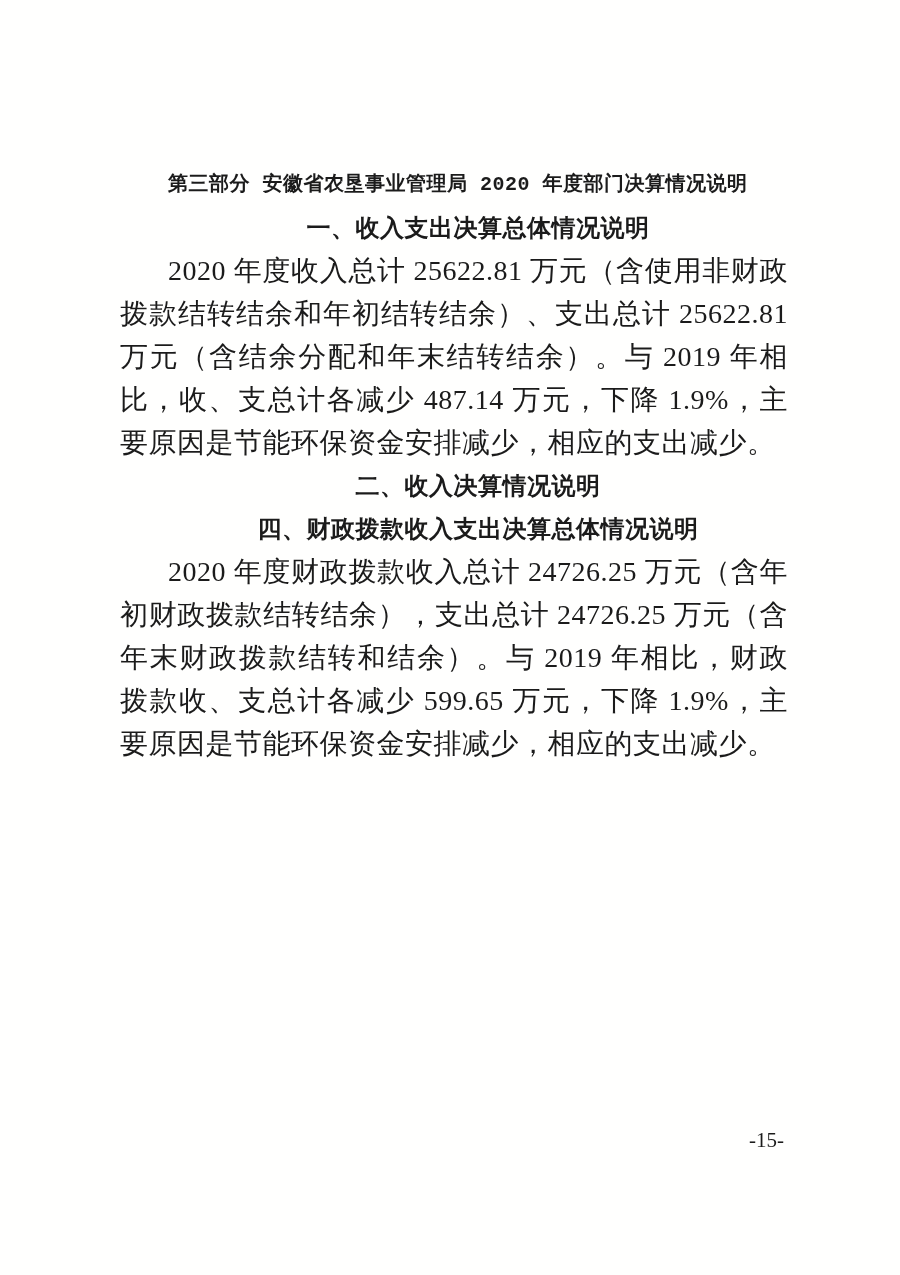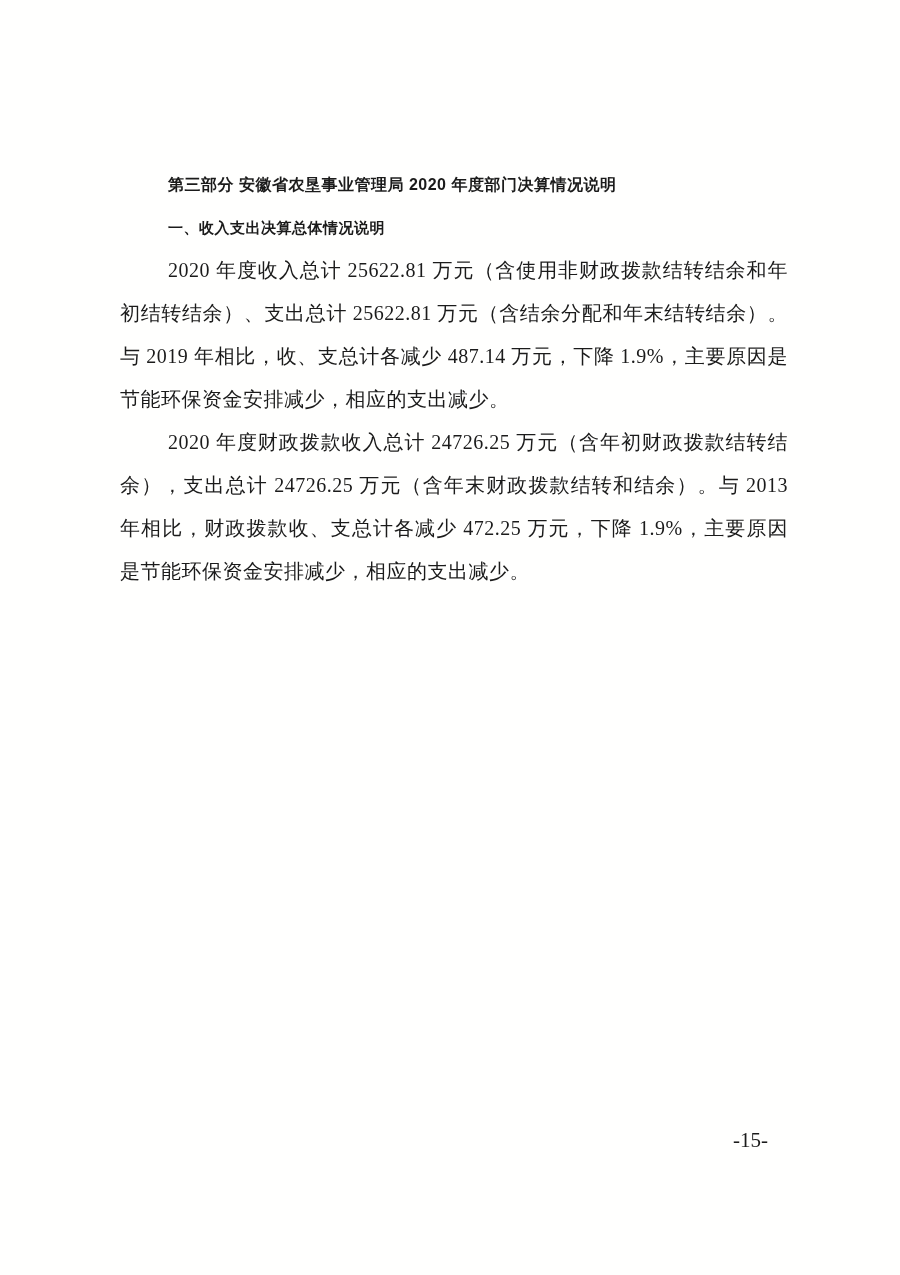--- a/index.html
+++ b/index.html
@@ -20,60 +20,63 @@
     left: 120px;
     top: 163px;
     width: 668px;
   }
   .content p {
     margin: 0;
     line-height: 43px;
     letter-spacing: 0.5px;
   }
   .doc-title {
-    font-family: Liberation Sans, sans-serif;
+    font-family: Liberation Mono, monospace;
     font-weight: bold;
-    font-size: 16px;
+    font-size: 20px;
     text-indent: 48px;
     text-align: justify;
     text-justify: inter-character;
   }
   .sec-heading {
     font-family: "Liberation Sans", "DejaVu Sans", sans-serif;
     font-weight: bold;
-    font-size: 15px;
+    font-size: 24px;
     text-indent: 48px;
+    text-align: center;
   }
   .body-para {
     font-family: "Liberation Serif", "DejaVu Serif", serif;
-    font-size: 20px;
+    font-size: 28px;
     text-indent: 48px;
     text-align: justify;
     text-justify: inter-character;
   }
   .page-number {
     position: absolute;
-    right: 132px;
+    right: 116px;
     top: 1128px;
     font-family: "Liberation Serif", "DejaVu Serif", serif;
     font-size: 21px;
     color: #1b1b1b;
   }
 </style>
 </head>
 <body>
 
 <div class="sheet">
   <div class="content">
 
     <p class="doc-title">第三部分 安徽省农垦事业管理局 2020 年度部门决算情况说明</p>
 
     <p class="sec-heading">一、收入支出决算总体情况说明</p>
     <p class="body-para">2020 年度收入总计 25622.81 万元（含使用非财政拨款结转结余和年初结转结余）、支出总计 25622.81 万元（含结余分配和年末结转结余）。与 2019 年相比，收、支总计各减少 487.14 万元，下降 1.9%，主要原因是节能环保资金安排减少，相应的支出减少。</p>
 
+    <p class="sec-heading">二、收入决算情况说明</p>
 
 
-    <p class="body-para">2020 年度财政拨款收入总计 24726.25 万元（含年初财政拨款结转结余），支出总计 24726.25 万元（含年末财政拨款结转和结余）。与 2013 年相比，财政拨款收、支总计各减少 472.25 万元，下降 1.9%，主要原因是节能环保资金安排减少，相应的支出减少。</p>
+    <p class="sec-heading">四、财政拨款收入支出决算总体情况说明</p>
+    <p class="body-para">2020 年度财政拨款收入总计 24726.25 万元（含年初财政拨款结转结余），支出总计 24726.25 万元（含年末财政拨款结转和结余）。与 2019 年相比，财政拨款收、支总计各减少 599.65 万元，下降 1.9%，主要原因是节能环保资金安排减少，相应的支出减少。</p>
 
   </div>
 
   <div class="page-number">-15-</div>
 </div>
 
 </body></html>

